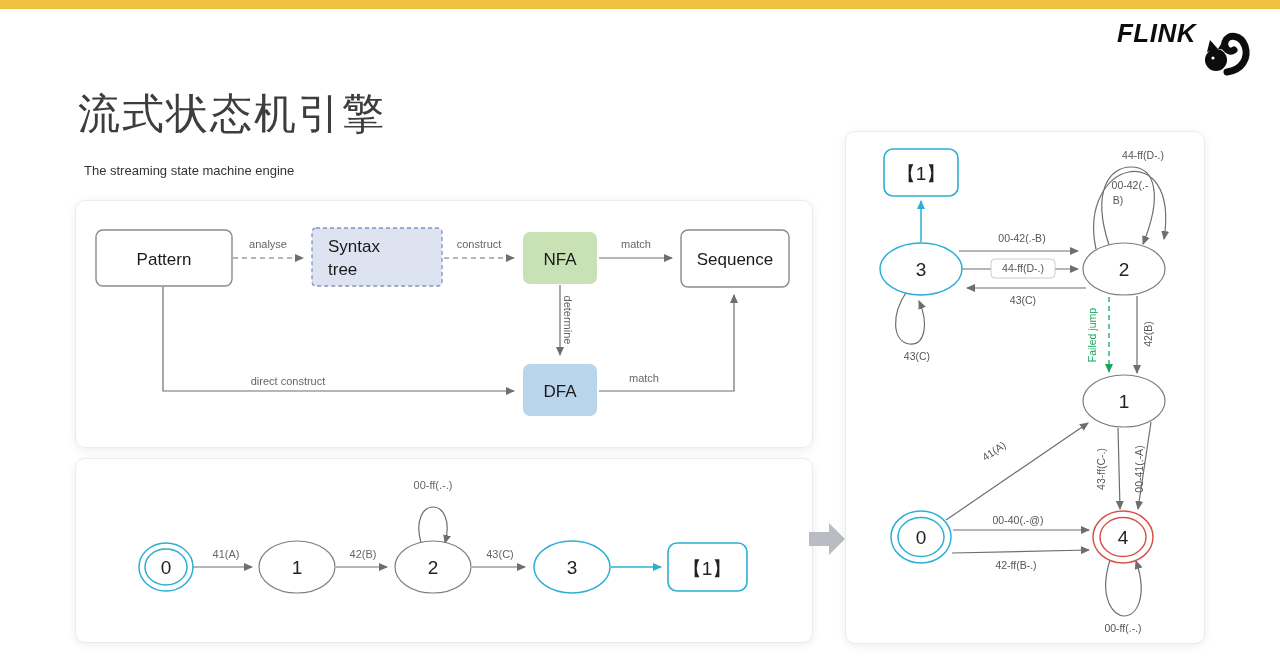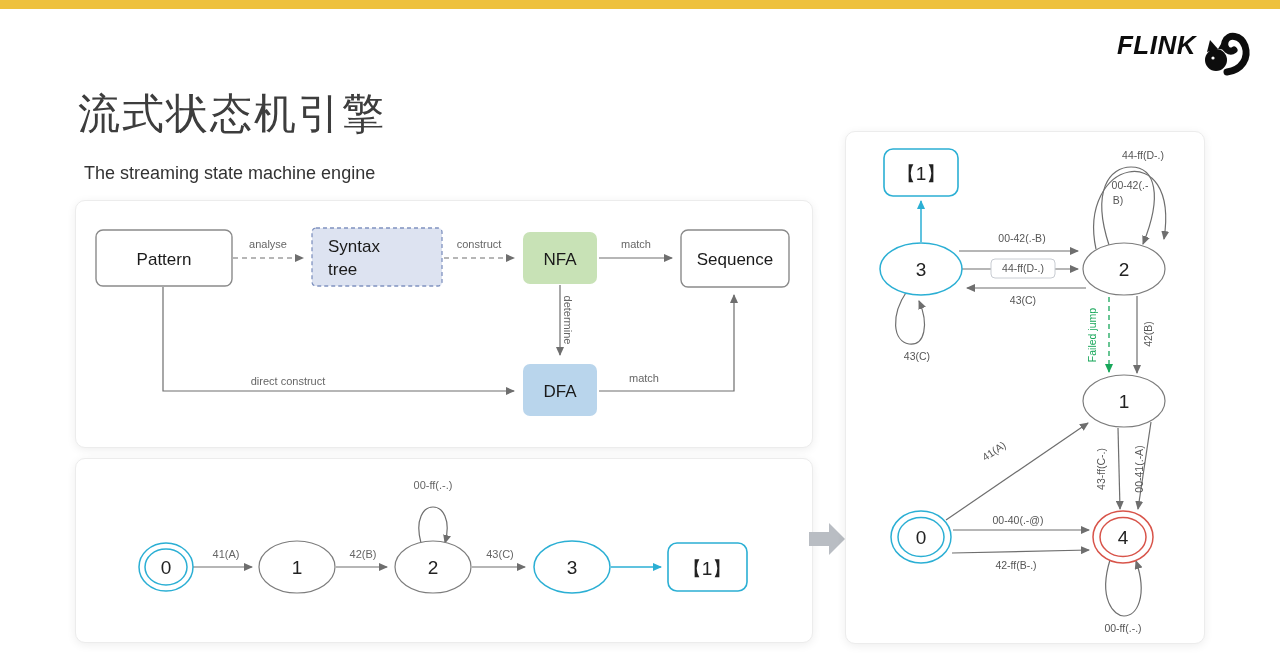--- a/index.html
+++ b/index.html
@@ -1,25 +1,25 @@
 <!DOCTYPE html>
 <html><head>
 <meta charset="utf-8">
 <style>
   * { margin:0; padding:0; box-sizing:border-box; }
   html,body { background:#ffffff; font-family:"Liberation Sans","DejaVu Sans",sans-serif; }
   .slide { position:relative; width:1280px; height:668px; background:#ffffff; overflow:hidden; }
   .topbar { position:absolute; top:0; left:0; width:100%; height:9px; background:#eec13e; }
 
   .logo { position:absolute; top:20px; right:28px; display:flex; align-items:flex-start; gap:4px; }
-  .logo-text { text-align:left; font-weight:bold; font-style:italic; font-size:26px; line-height:27px; color:#0d0d0d; letter-spacing:.5px;margin-top:12px; }
+  .logo-text { text-align:left; font-weight:bold; font-style:italic; font-size:26px; line-height:27px; color:#0d0d0d; letter-spacing:.5px; }
   .logo-squirrel { margin-top:0; }
 
   .title { position:absolute; left:78px; top:86px; font-size:42px; font-weight:normal; color:#3d3d3d; letter-spacing:2px; }
-  .subtitle { position:absolute; left:84px; top:163px; font-size:18px; color:#333333; }
+  .subtitle { position:absolute; left:84px; top:163px; font-size:13px; color:#333333; }
 
   .panel { position:absolute; background:#ffffff; border:1px solid #ececec; border-radius:10px; box-shadow:0 2px 10px rgba(0,0,0,.07); }
   .panel-flow { left:75px; top:200px; width:738px; height:248px; }
   .panel-nfa  { left:75px; top:458px; width:738px; height:185px; }
   .panel-dfa  { left:845px; top:131px; width:360px; height:513px; }
   .flow-arrow { position:absolute; left:809px; top:519px; }
 
   svg text { font-family:"Liberation Sans","DejaVu Sans",sans-serif; }
   .edge       { stroke:#6e6e6e; stroke-width:1.2; fill:none; }
   .dashed     { stroke-dasharray:5 4; }

